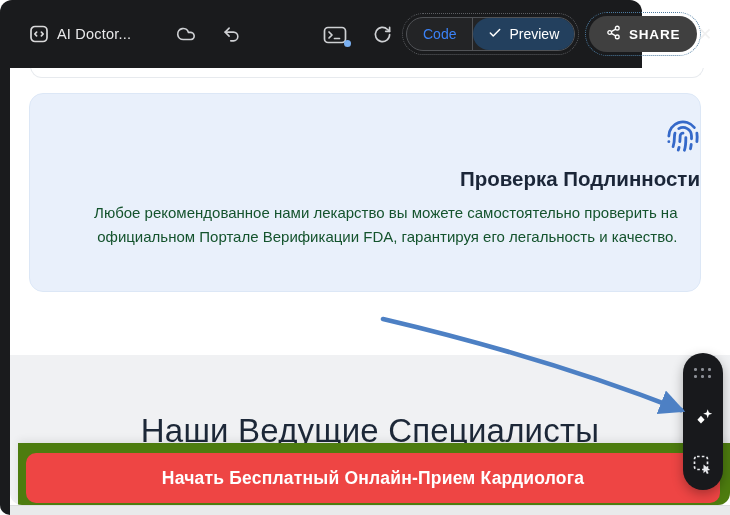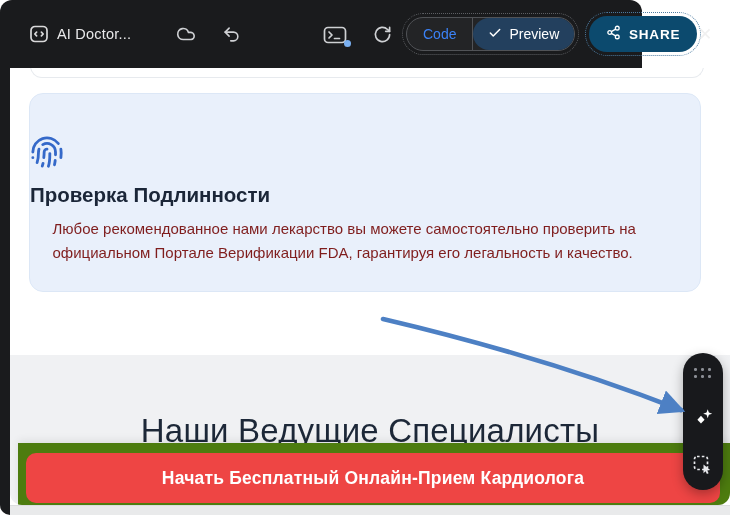--- a/index.html
+++ b/index.html
@@ -21,34 +21,34 @@
   .term-dot{position:absolute;left:344px;top:40px;width:7px;height:7px;border-radius:50%;background:#7ab0f2;}
   .refresh-btn{left:372px;top:24px;width:20px;height:20px;}
 
   .segmented{position:absolute;left:406px;top:17px;height:34px;display:flex;align-items:stretch;border:1px solid #515357;border-radius:18px;overflow:visible;background:#232426;}
   .segmented::after{content:'';position:absolute;inset:-5px;border:1px dotted #5d5f63;border-radius:23px;pointer-events:none;}
   .seg{display:flex;align-items:center;gap:7px;padding:0 16px;font-size:14px;cursor:pointer;border-radius:17px;}
   .seg-code{color:#3b82f6;}
   .seg-divider{width:1px;background:#515357;}
   .seg-preview{background:#23405e;color:#fff;padding:8px 15px;}
 
-  .share-btn{position:absolute;left:589px;top:16px;height:36px;padding:0 17px;background:#0c4a6e;border-radius:18px;display:flex;align-items:center;gap:8px;color:#fff;font-size:13.5px;font-weight:700;letter-spacing:.8px;cursor:pointer;}
+  .share-btn{position:absolute;left:589px;top:16px;height:36px;padding:0 17px;background:#404040;border-radius:18px;display:flex;align-items:center;gap:8px;color:#fff;font-size:13.5px;font-weight:700;letter-spacing:.8px;cursor:pointer;}
   .share-btn::after{content:'';position:absolute;inset:-4px;border:1px dotted #4c7ba0;border-radius:22px;pointer-events:none;}
   .close-btn{position:absolute;left:694px;top:23px;width:22px;height:22px;color:#f0f0f0;font-size:17px;display:flex;align-items:center;justify-content:center;cursor:pointer;}
 
   
   .page{position:absolute;left:10px;top:68px;width:720px;height:437px;background:#ffffff;border-radius:0 0 12px 12px;overflow:hidden;z-index:1;}
   .bottom-strip{position:absolute;left:10px;top:505px;width:720px;height:10px;background:#e9eaeb;border-top:1px solid #dcdddf;z-index:0;}
 
   .cutoff-card{position:absolute;left:20px;right:26px;top:-4px;height:14px;background:#fff;border:1px solid #e7eaee;border-top:none;border-radius:0 0 12px 12px;}
 
-  .ver-card{position:absolute;left:19px;top:25px;width:672px;height:199px;background:#e9f0fb;border:1px solid #dce7f6;border-radius:14px;text-align:left;padding-top:41px;}
+  .ver-card{position:absolute;left:19px;top:25px;width:672px;height:199px;background:#e9f0fb;border:1px solid #dce7f6;border-radius:14px;text-align:right;padding-top:25px;}
   .ver-card .fp{display:inline-block;}
   .ver-title{margin-top:10px;font-size:20.5px;font-weight:700;color:#1b2638;}
-  .ver-body{margin:10px auto 0;max-width:625px;font-size:15px;line-height:1.57;color:#7f1d1d;}
+  .ver-body{margin:10px auto 0;max-width:625px;font-size:15px;line-height:1.57;color:#14532d;}
 
   .gray-section{position:absolute;left:0;right:0;top:287px;height:150px;background:#f0f1f3;}
   .section-heading{position:absolute;left:0;right:0;top:344px;text-align:center;font-size:33px;font-weight:400;color:#1d2838;letter-spacing:.2px;white-space:nowrap;}
 
   .cta-bar{position:absolute;left:8px;right:0;top:375px;height:62px;background:#4d7c0f;box-shadow:0 -3px 8px rgba(0,0,0,.07);}
   .cta-button{position:absolute;left:8px;top:10px;width:694px;height:50px;background:#ee4544;border:none;border-radius:10px;color:#fff;font-size:17.5px;font-weight:700;font-family:inherit;cursor:pointer;letter-spacing:.2px;}
 
   
   .pill{position:absolute;left:683px;top:353px;width:40px;height:137px;background:#18191c;border-radius:20px;z-index:5;display:flex;flex-direction:column;align-items:center;justify-content:space-between;padding:15px 0 13px;box-shadow:0 4px 12px rgba(0,0,0,.3);}
   .drag-dots{display:grid;grid-template-columns:repeat(3,4px);grid-template-rows:repeat(2,4px);gap:3px;cursor:grab;}

